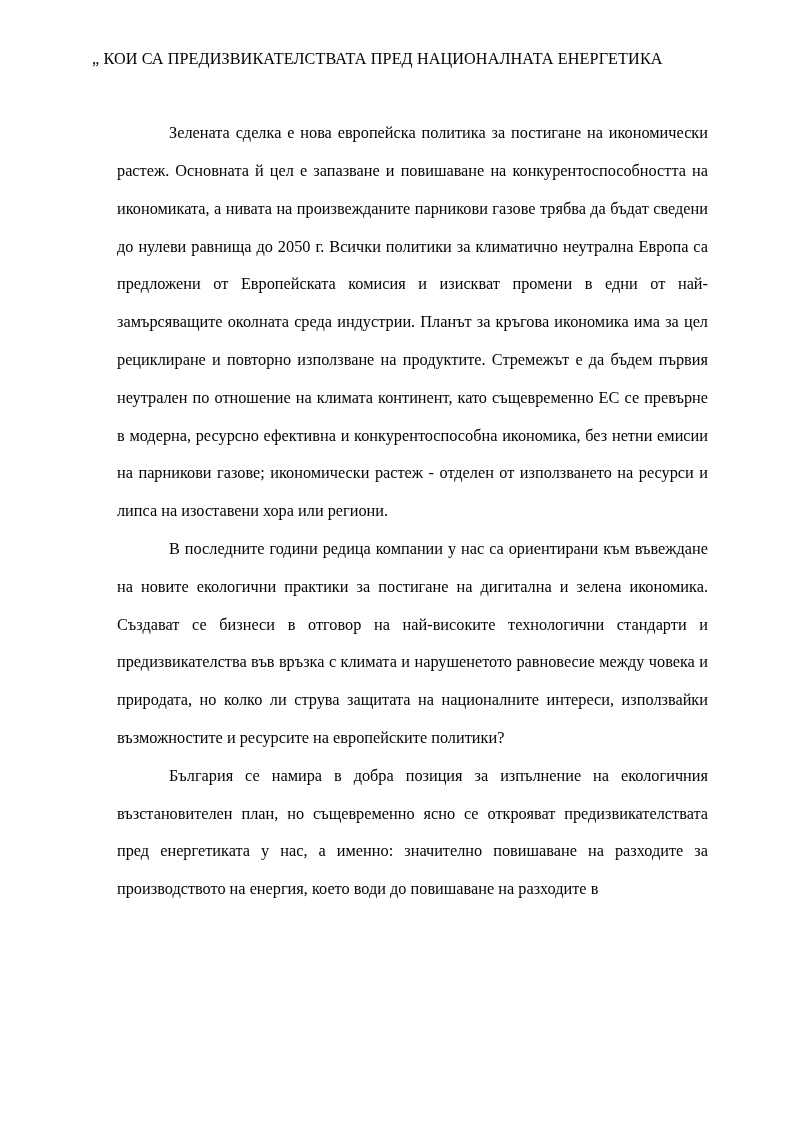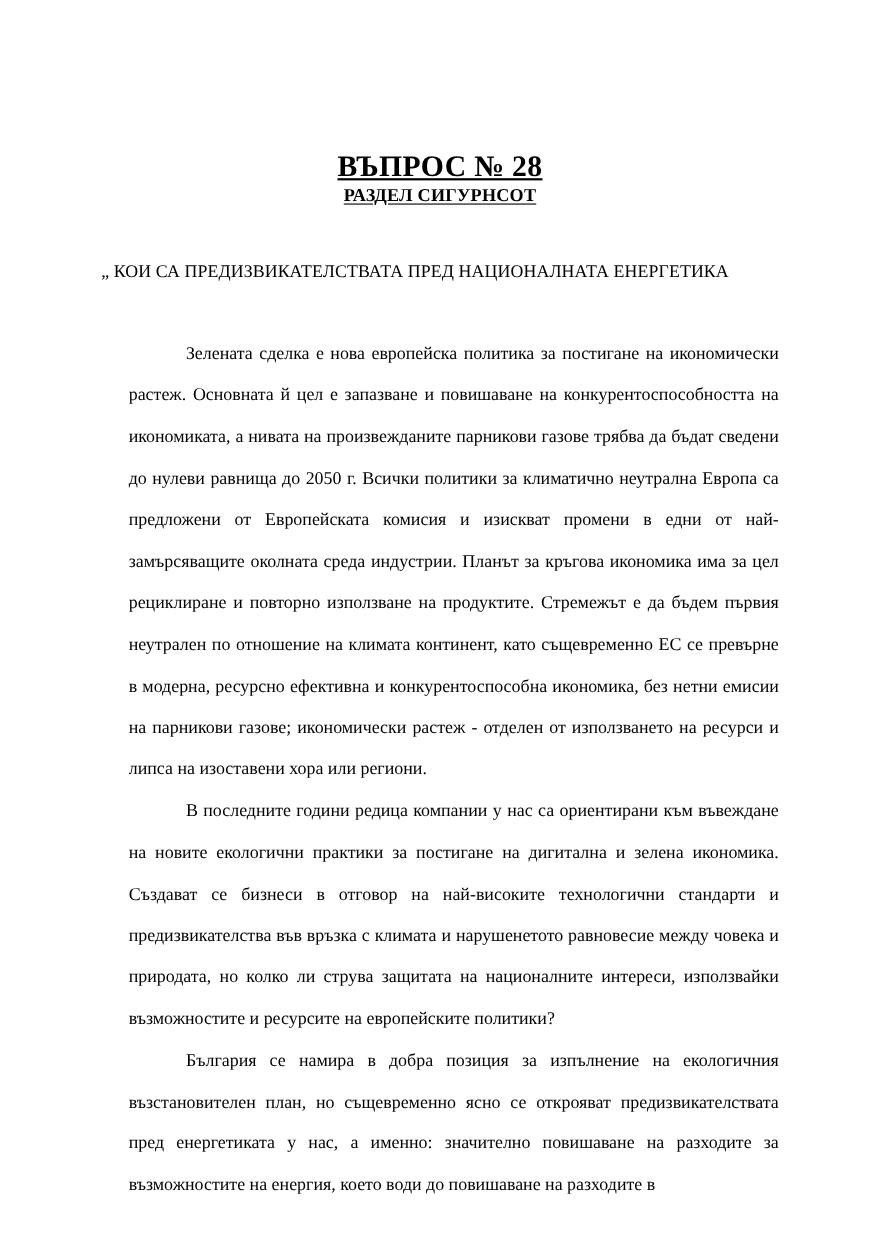--- a/index.html
+++ b/index.html
@@ -80,29 +80,25 @@
   p.para.last-open {
     
   }
 </style>
 </head>
 <body>
 
 <div class="page">
   <div class="content">
 
-    <div class="title-block">
-      <div class="doc-title"><span class="u">ВЪПРОС № 28</span></div>
-      <div class="doc-subtitle-bold"><span class="u">РАЗДЕЛ СИГУРНСОТ</span></div>
-    </div>
 
     <div class="question-block">
       <span class="question-line">„ КОИ СА ПРЕДИЗВИКАТЕЛСТВАТА ПРЕД НАЦИОНАЛНАТА ЕНЕРГЕТИКА</span>
     </div>
 
     <div class="body-block">
       <p class="para">Зелената сделка е нова европейска политика за постигане на икономически растеж. Основната й цел е запазване и повишаване на конкурентоспособността на икономиката, а нивата на произвежданите парникови газове трябва да бъдат сведени до нулеви равнища до 2050 г. Всички политики за климатично неутрална Европа са предложени от Европейската комисия и изискват промени в едни от най-замърсяващите околната среда индустрии. Планът за кръгова икономика има за цел рециклиране и повторно използване на продуктите. Стремежът е да бъдем първия неутрален по отношение на климата континент, като същевременно ЕС се превърне в модерна, ресурсно ефективна и конкурентоспособна икономика, без нетни емисии на парникови газове; икономически растеж - отделен от използването на ресурси и липса на изоставени хора или региони.</p>
       <p class="para">В последните години редица компании у нас са ориентирани към въвеждане на новите екологични практики за постигане на дигитална и зелена икономика. Създават се бизнеси в отговор на най-високите технологични стандарти и предизвикателства във връзка с климата и нарушенетото равновесие между човека и природата, но колко ли струва защитата на националните интереси, използвайки възможностите и ресурсите на европейските политики?</p>
-      <p class="para last-open">България се намира в добра позиция за изпълнение на екологичния възстановителен план, но същевременно ясно се открояват предизвикателствата пред енергетиката у нас, а именно: значително повишаване на разходите за възможностите на енергия, което води до повишаване на разходите в</p>
+      <p class="para last-open">България се намира в добра позиция за изпълнение на екологичния възстановителен план, но същевременно ясно се открояват предизвикателствата пред енергетиката у нас, а именно: значително повишаване на разходите за производството на енергия, което води до повишаване на разходите в</p>
     </div>
 
   </div>
 </div>
 
 </body></html>

